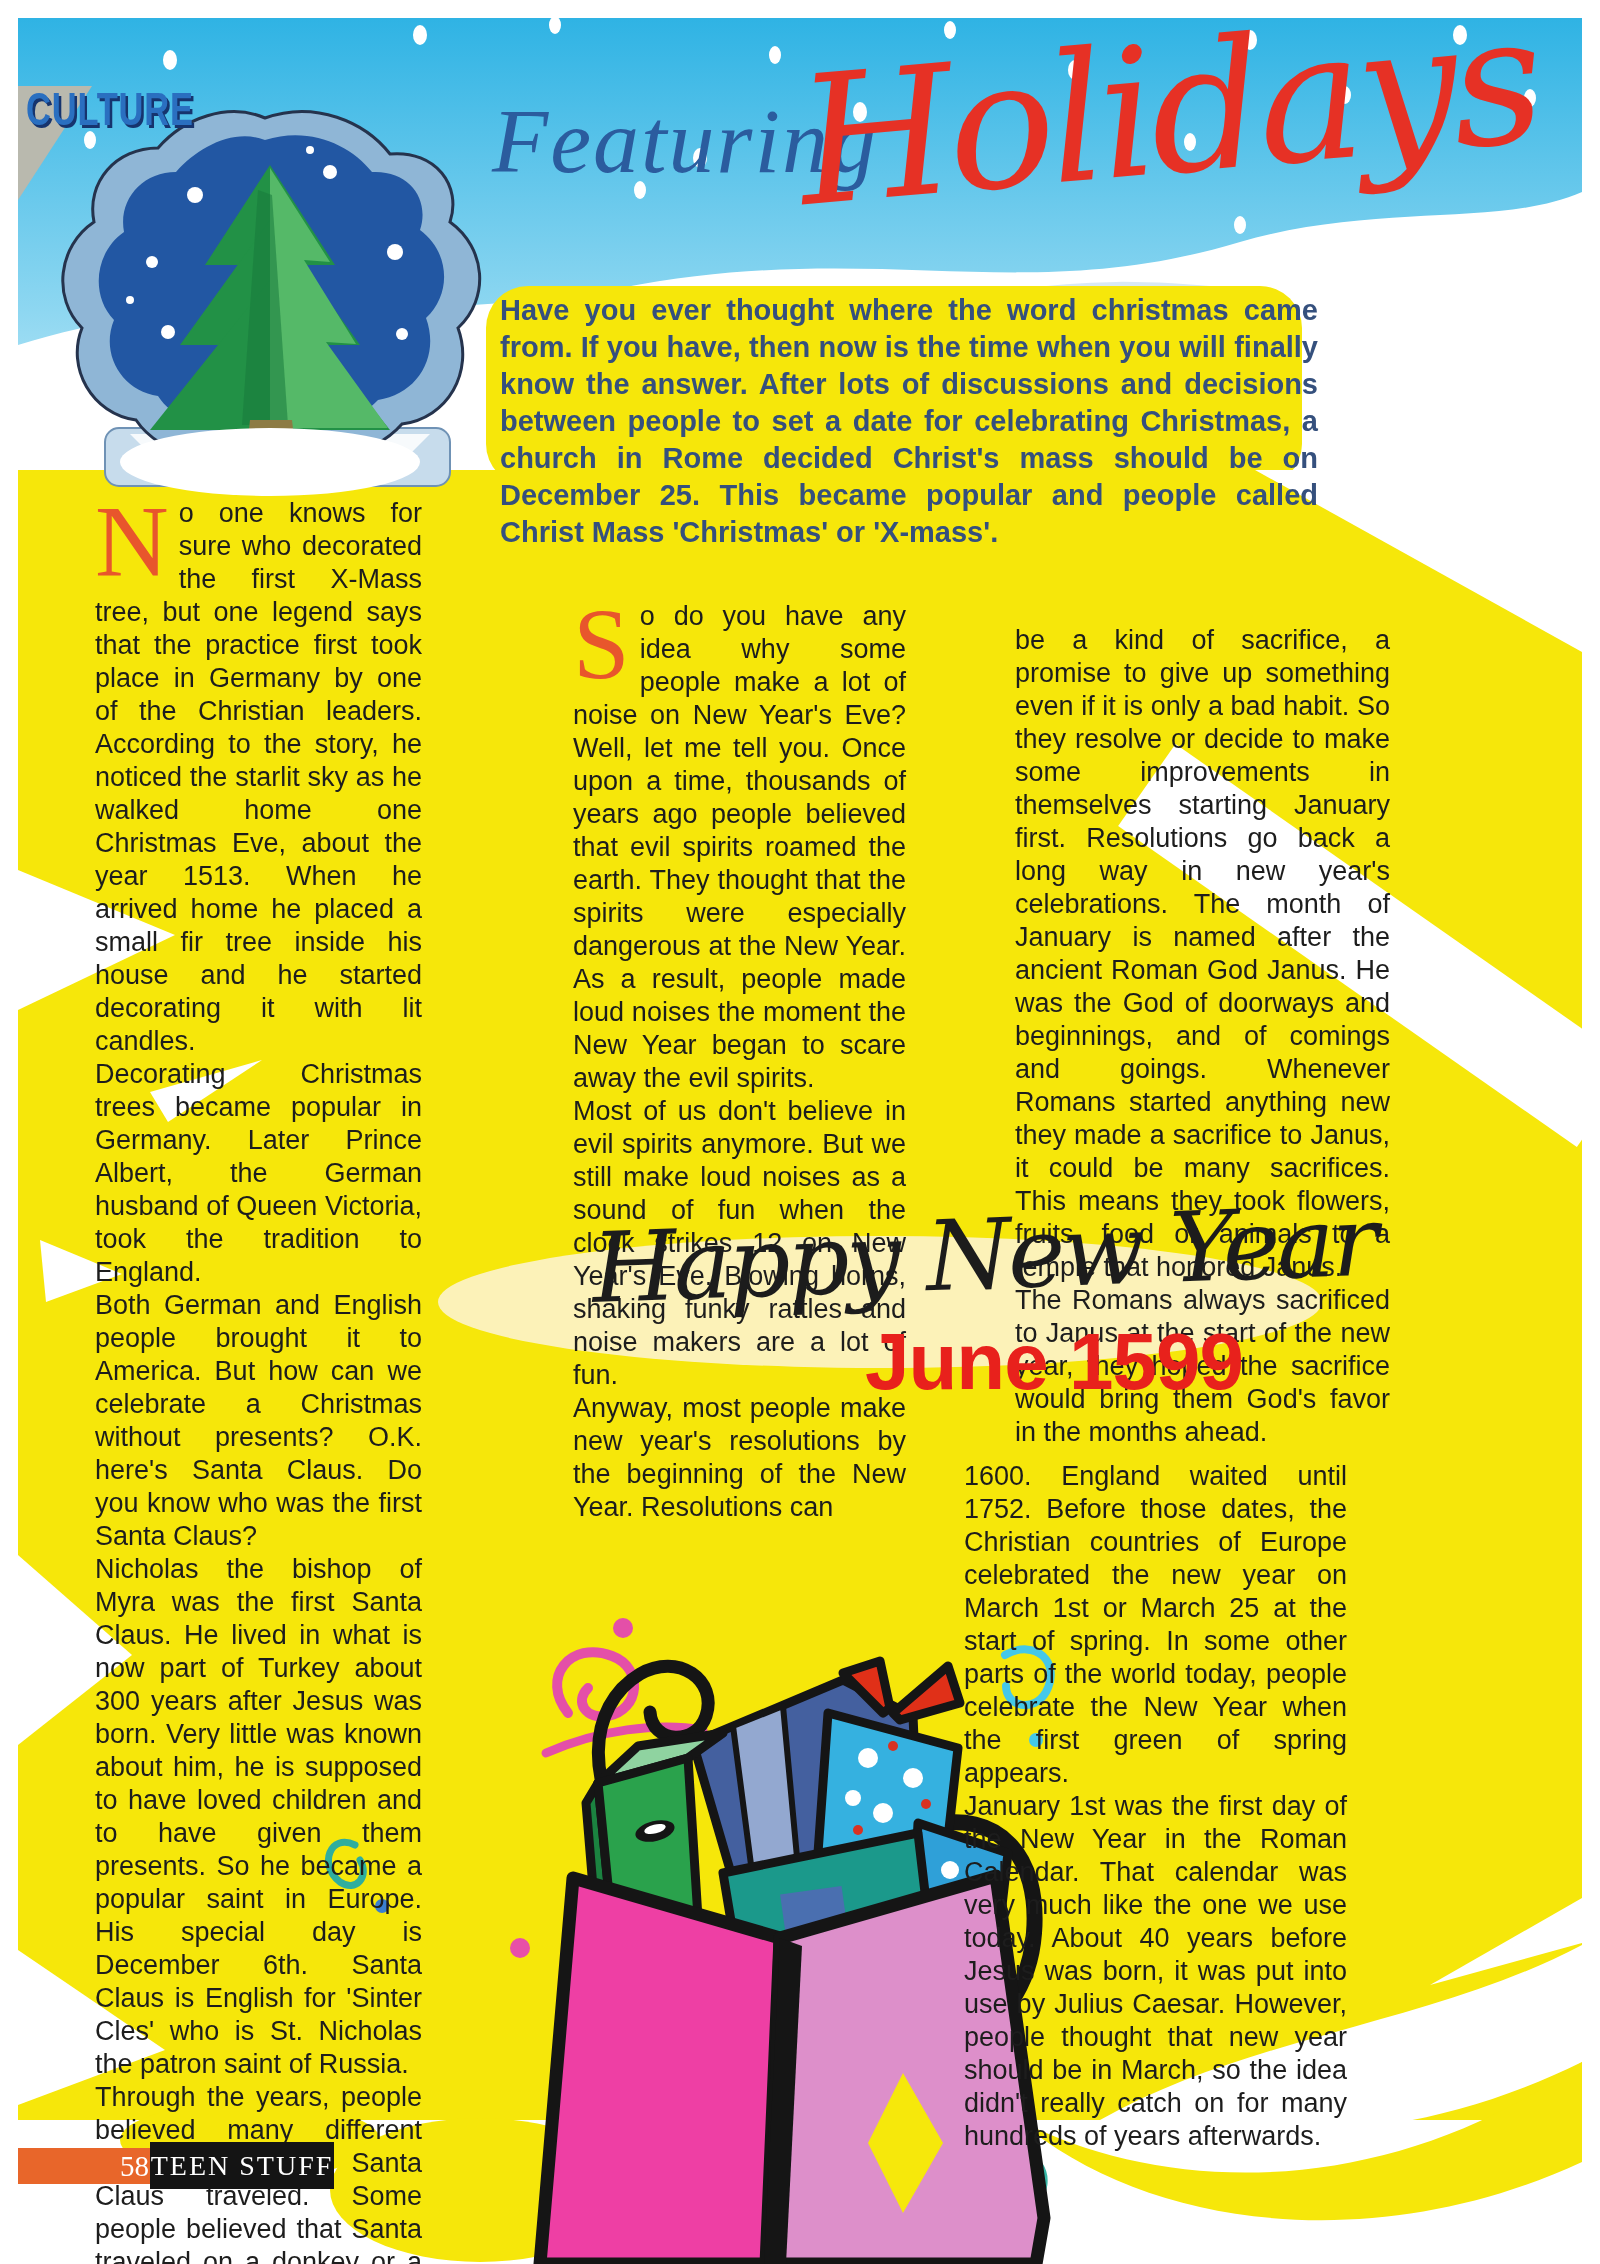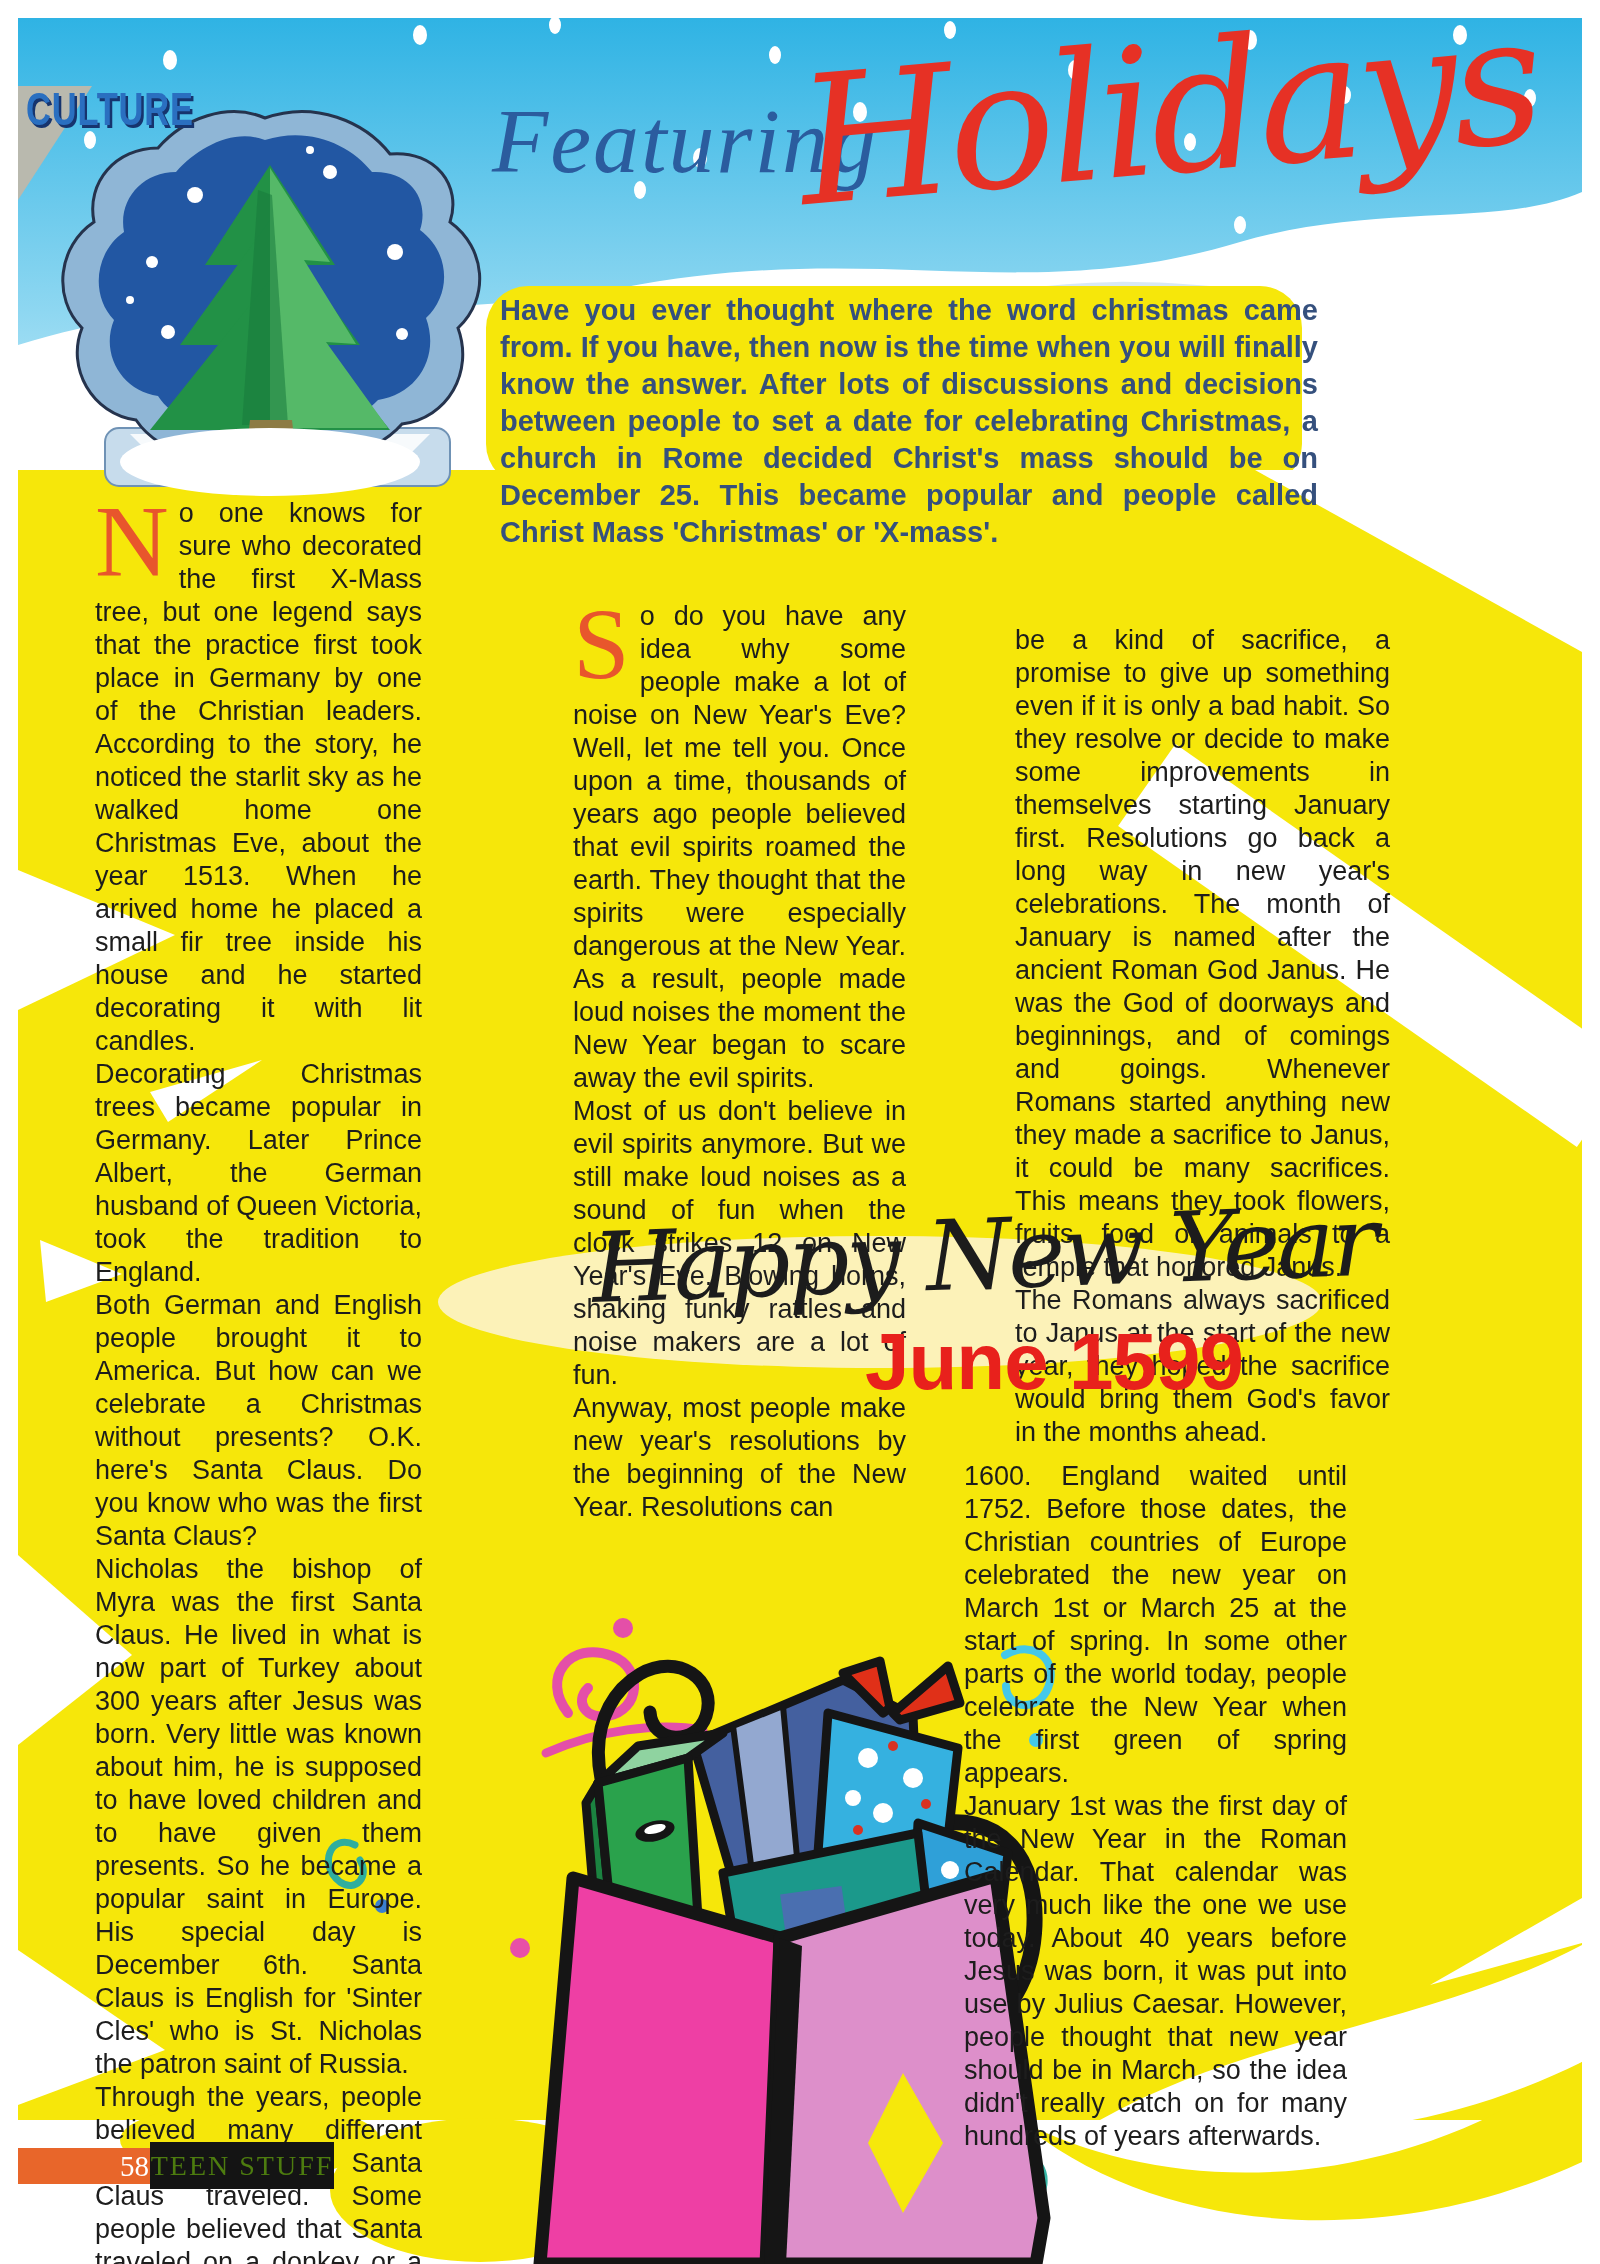--- a/index.html
+++ b/index.html
@@ -30,21 +30,21 @@
        font-family:"DejaVu Serif",serif;letter-spacing:-3px;transform:rotate(-2deg);
        transform-origin:left top;}
   .march{left:865px;top:1316px;font-size:80px;font-weight:900;color:#e8211c;
          letter-spacing:-1px;font-family:"Liberation Sans",sans-serif;}
   .footer-orange{left:18px;top:2148px;width:132px;height:36px;background:#e8662a;
                  display:flex;align-items:center;justify-content:flex-end;padding-right:1px;
                  box-sizing:border-box;}
   .footer-num{font-family:"Liberation Serif",serif;font-size:29px;color:#ffffff;}
   .footer-black{left:150px;top:2142px;width:184px;height:47px;background:#141414;
                 display:flex;align-items:center;justify-content:center;}
-  .footer-mag{font-family:"Liberation Serif",serif;font-size:28px;color:#4d7c0f;letter-spacing:2px;}
+  .footer-mag{font-family:"Liberation Serif",serif;font-size:28px;color:#ffffff;letter-spacing:2px;}
 </style>
 </head>
 <body>
 
 <div class="page">
 
   <svg class="bg" viewBox="0 0 1600 2264">
     <defs>
       <linearGradient id="sky" x1="0" y1="0" x2="0" y2="1">
         <stop offset="0" stop-color="#2fb3e4"></stop>

